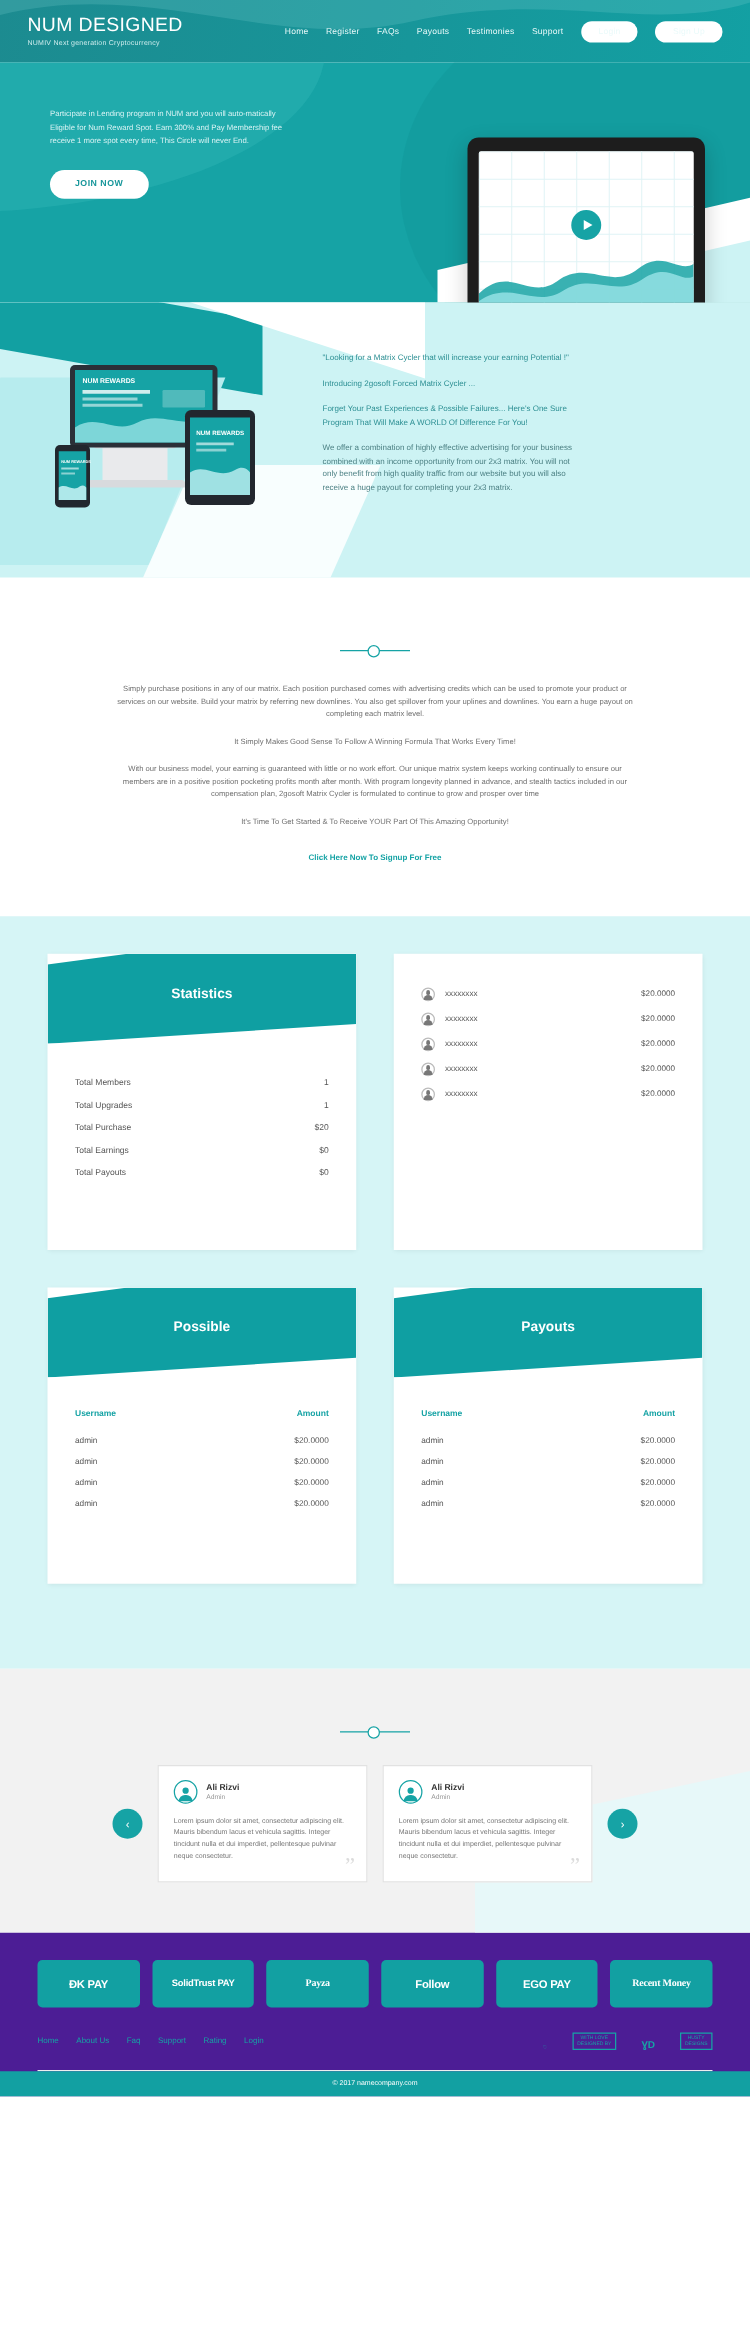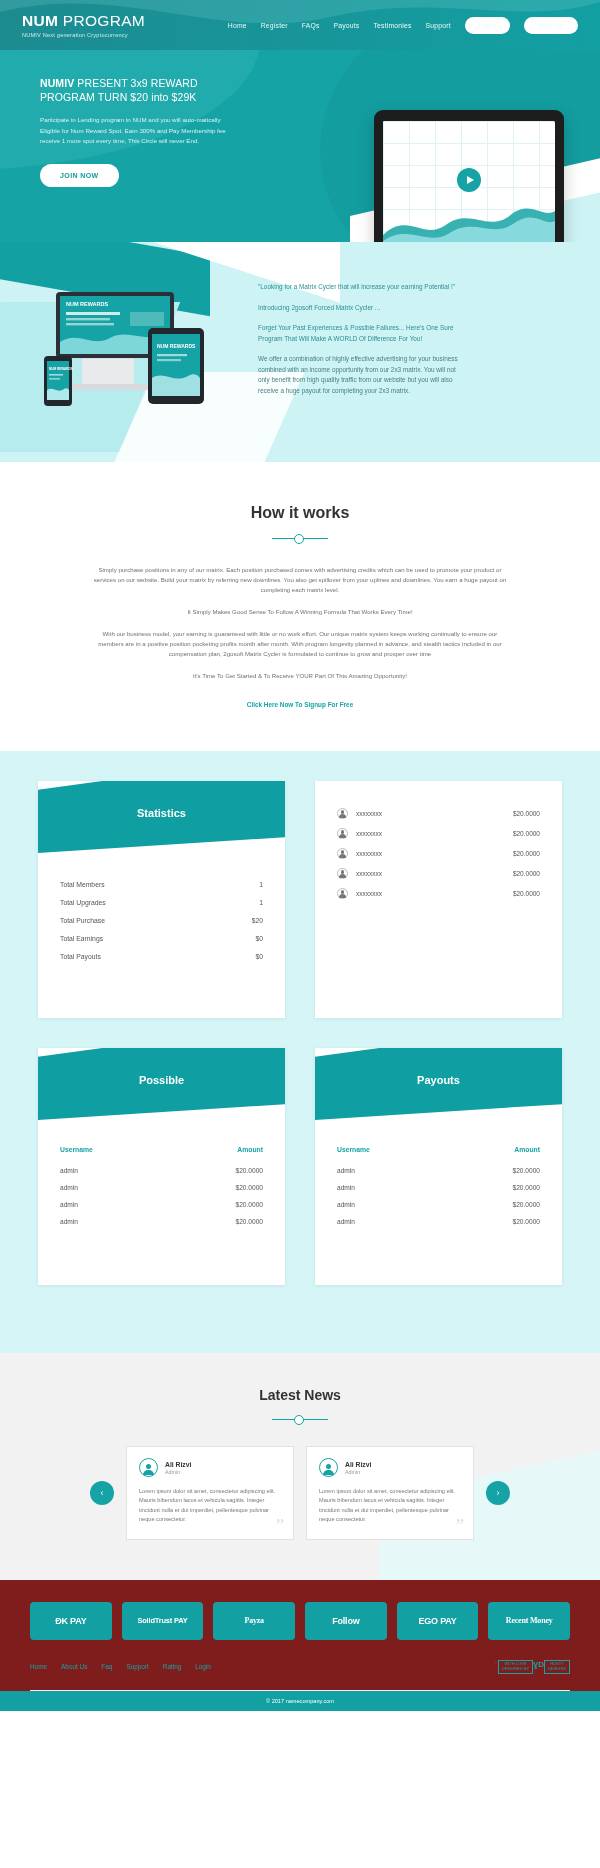--- a/index.html
+++ b/index.html
@@ -13,21 +13,21 @@
   .header {
     position:relative; height:50px; background:#1b8e92;
     background:linear-gradient(100deg,#1c8b90 0%,#17969a 55%,#13a0a3 100%);
     display:flex; align-items:center; padding:0 22px; overflow:hidden;
   }
   .header .wave {
     position:absolute; left:0; top:-28px; width:100%; height:80px; opacity:.22;
   }
   .brand { position:relative; z-index:2; }
   .brand-title { font-size:15.5px; letter-spacing:.3px; color:#fff; font-weight:300; }
-  .brand-title b { font-weight:700; }
+  .brand-title b { font-weight:400; }
   .brand-sub { font-size:5.6px; color:#cdeced; letter-spacing:.2px; margin-top:2px; }
   .nav { position:relative; z-index:2; margin-left:auto; display:flex; align-items:center; gap:14px; }
   .nav a { color:#eafafa; font-size:6.8px; text-decoration:none; letter-spacing:.2px; }
   .btn-pill {
     background:#fff; color:#17969a; font-size:6.6px; border-radius:10px;
     padding:5px 14px; text-decoration:none; display:inline-block; font-weight:500;
   }
 
   
   .hero { position:relative; height:192px; background:#16a3a5; overflow:hidden; }
@@ -123,41 +123,41 @@
   .news-av { width:19px; height:19px; border-radius:50%; border:1.2px solid #16a3a5;
       display:flex; align-items:center; justify-content:center; flex:0 0 auto; }
   .news-av span { display:block; width:5px; height:5px; border-radius:50%; background:#16a3a5; margin-top:-3px; position:relative; }
   .news-av span:after { content:""; position:absolute; left:-3.2px; top:6px; width:11.4px; height:5px; border-radius:6px 6px 0 0; background:#16a3a5; }
   .news-name { font-size:6.8px; font-weight:700; color:#333; }
   .news-role { font-size:5.4px; color:#999; margin-top:1px; }
   .news-body { font-size:5.6px; line-height:9.4px; color:#777; margin-top:10px; }
   .quote { position:absolute; right:9px; bottom:4px; font-size:18px; color:#dcdcdc; font-family:"Liberation Serif", serif; line-height:1; }
 
   
-  .footer { background:#7f1d1d; padding:22px 30px 0; }
+  .footer { background:#4c1d95; padding:22px 30px 0; }
   .pay-row { display:flex; gap:10px; justify-content:space-between; }
   .pay { flex:1; height:38px; background:#12a0a2; border-radius:4px; color:#fff;
       display:flex; align-items:center; justify-content:center; font-size:9px; font-weight:800; letter-spacing:-.2px; }
   .pay.sm { font-size:7.5px; }
   .pay.serif { font-family:"Liberation Serif", serif; font-size:8px; font-weight:700; }
   .foot-links { display:flex; align-items:center; gap:14px; padding:20px 0 16px; border-bottom:1px solid #eee; }
   .foot-links a { font-size:6.4px; color:#16a3a5; text-decoration:none; }
-  .foot-credit { margin-left:auto; display:flex; align-items:flex-start; gap:0; font-size:4px; color:#16a3a5; }
+  .foot-credit { margin-left:auto; display:flex; align-items:flex-end; gap:20px; font-size:4px; color:#16a3a5; }
   .credit-box { border:1px solid #16a3a5; padding:1.5px 3px; line-height:1.15; text-align:center; }
   .copyright { background:#12a0a2; color:#fff; text-align:center; font-size:5.6px; padding:7px 0; margin:0 -30px; }
 </style>
 </head>
 <body>
 
 <div class="header">
   <svg class="wave" viewBox="0 0 600 80" preserveAspectRatio="none">
     <path d="M0,40 C120,10 220,70 330,45 C440,20 520,55 600,30 L600,0 L0,0 Z" fill="#7fd3d4"></path>
   </svg>
   <div class="brand">
-    <div class="brand-title"><b>NUM</b><span> PROGRAM</span></div>
+    <div class="brand-title"><b>NUM</b><span> DESIGNED</span></div>
     <div class="brand-sub">NUMIV Next generation Cryptocurrency</div>
   </div>
   <div class="nav">
     <a href="#">Home</a>
     <a href="#">Register</a>
     <a href="#">FAQs</a>
     <a href="#">Payouts</a>
     <a href="#">Testimonies</a>
     <a href="#">Support</a>
     <a href="#" class="btn-pill">Login</a>
@@ -165,21 +165,20 @@
   </div>
 </div>
 
 <div class="hero">
   <div class="hero-bg-1"></div>
   <div class="hero-bg-2"></div>
   <div class="hero-white"></div>
   <div class="hero-pale"></div>
 
   <div class="hero-inner">
-    <div class="hero-h1"><b>NUMIV</b><span> PRESENT 3x9 REWARD PROGRAM TURN $20 into $29K</span></div>
     <div class="hero-p">Participate in Lending program in NUM and you will auto-matically Eligible for Num Reward Spot. Earn 300% and Pay Membership fee receive 1 more spot every time, This Circle will never End.</div>
     <a href="#" class="hero-btn">JOIN NOW</a>
   </div>
 
   <div class="tablet">
     <div class="tablet-screen">
       <div class="tablet-grid"></div>
       <svg class="tablet-wave" viewBox="0 0 170 60" preserveAspectRatio="none">
         <path d="M0,46 C25,22 40,52 62,36 C86,18 104,44 126,26 C146,10 158,30 170,22 L170,60 L0,60 Z" fill="#16a3a5" opacity="0.85"></path>
         <path d="M0,52 C25,34 44,58 66,44 C90,28 108,50 130,34 C150,20 160,38 170,32 L170,60 L0,60 Z" fill="#8fdfe1" opacity="0.9"></path>
@@ -229,21 +228,20 @@
 
   <div class="intro-text">
     <p>"Looking for a Matrix Cycler that will increase your earning Potential !"</p>
     <p>Introducing 2gosoft Forced Matrix Cycler ...</p>
     <p>Forget Your Past Experiences &amp; Possible Failures... Here's One Sure Program That Will Make A WORLD Of Difference For You!</p>
     <p class="body">We offer a combination of highly effective advertising for your business combined with an income opportunity from our 2x3 matrix. You will not only benefit from high quality traffic from our website but you will also receive a huge payout for completing your 2x3 matrix.</p>
   </div>
 </div>
 
 <div class="how">
-  <h2>How it works</h2>
   <div class="divider"></div>
   <p>Simply purchase positions in any of our matrix. Each position purchased comes with advertising credits which can be used to promote your product or services on our website.
 Build your matrix by referring new downlines. You also get spillover from your uplines and downlines. You earn a huge payout on completing each matrix level.</p>
   <p>It Simply Makes Good Sense To Follow A Winning Formula That Works Every Time!</p>
   <p>With our business model, your earning is guaranteed with little or no work effort. Our unique matrix system keeps working continually to ensure our members are in a positive position pocketing profits month after month. With program longevity planned in advance, and stealth tactics included in our compensation plan, 2gosoft Matrix Cycler is formulated to continue to grow and prosper over time</p>
   <p>It's Time To Get Started &amp; To Receive YOUR Part Of This Amazing Opportunity!</p>
   <a href="#" class="cta">Click Here Now To Signup For Free</a>
 </div>
 
 <div class="cards">
@@ -377,21 +375,20 @@
           <span>admin</span>
           <span>$20.0000</span>
         </div>
       </div>
     </div>
   </div>
 </div>
 
 <div class="news">
   <div class="news-tri"></div>
-  <h2>Latest News</h2>
   <div class="divider"></div>
   <div class="news-wrap">
     <div class="arrow">‹</div>
 
     <div class="news-card">
       <div class="news-head">
         <span class="news-av">
             <span></span>
           </span>
         <div>

